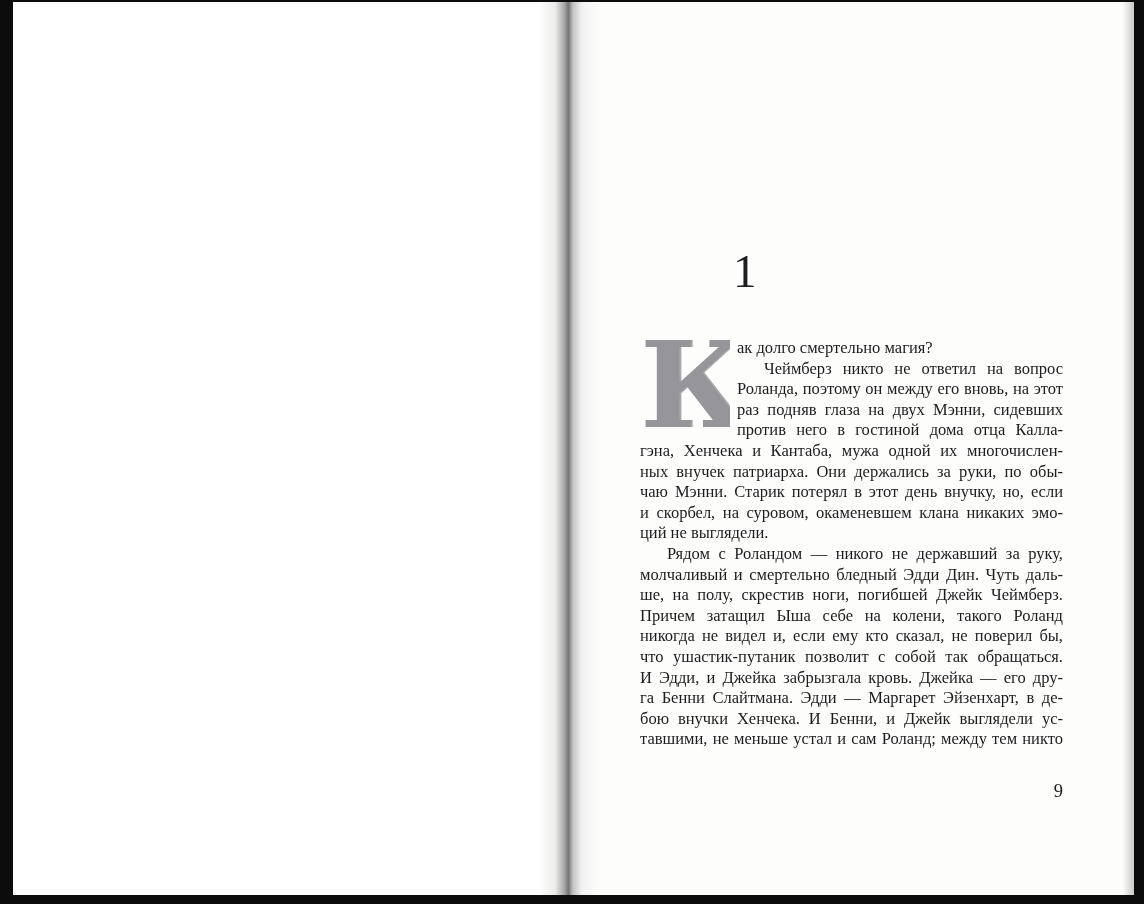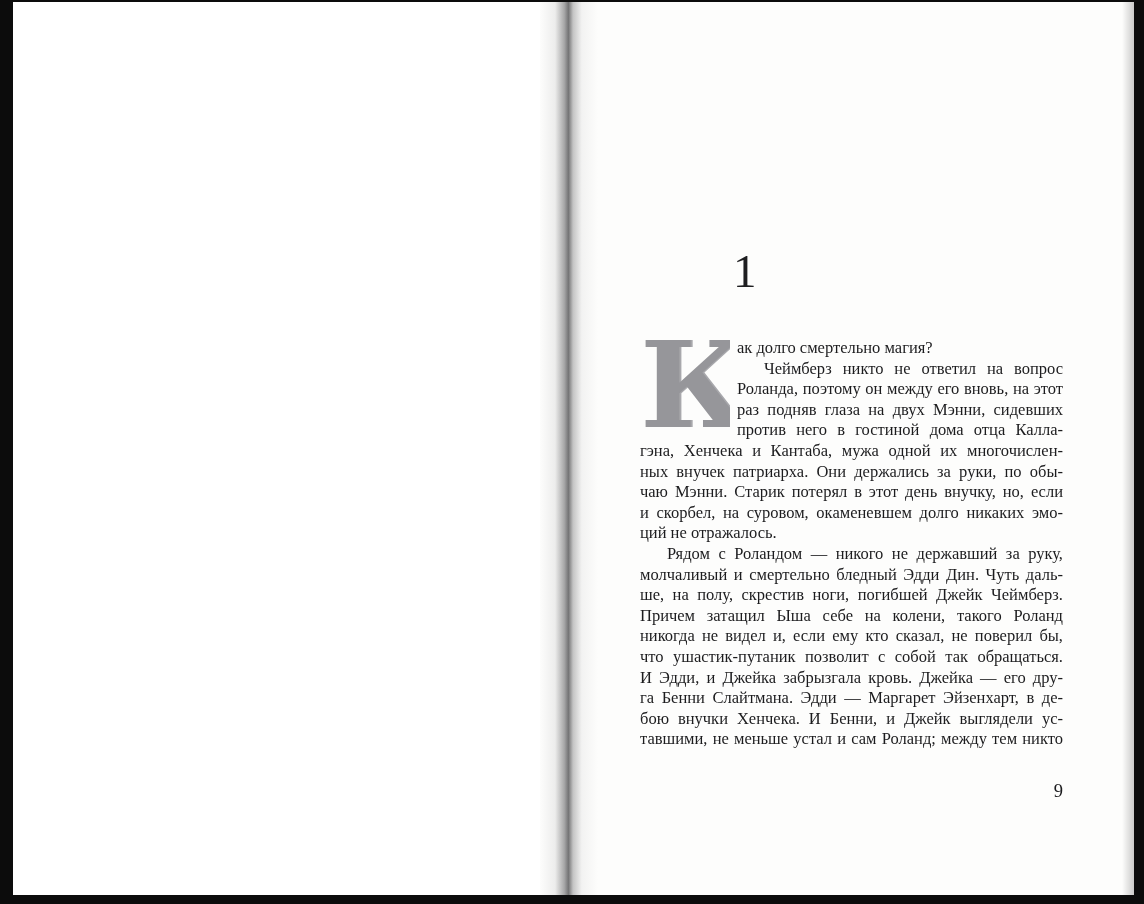--- a/index.html
+++ b/index.html
@@ -106,22 +106,22 @@
 
     <div class="line noj">ак долго смертельно магия?</div>
 
     <div class="line ind">Чеймберз никто не ответил на вопрос</div>
     <div class="line">Роланда, поэтому он между его вновь, на этот</div>
     <div class="line">раз подняв глаза на двух Мэнни, сидевших</div>
     <div class="line">против него в гостиной дома отца Калла-</div>
     <div class="line">гэна, Хенчека и Кантаба, мужа одной их многочислен-</div>
     <div class="line">ных внучек патриарха. Они держались за руки, по обы-</div>
     <div class="line">чаю Мэнни. Старик потерял в этот день внучку, но, если</div>
-    <div class="line">и скорбел, на суровом, окаменевшем долго никаких эмо-</div>
-    <div class="line noj">ций не отражалось.</div>
+    <div class="line">и скорбел, на суровом, окаменевшем клана никаких эмо-</div>
+    <div class="line noj">ций не выглядели.</div>
 
     <div class="line ind">Рядом с Роландом — никого не державший за руку,</div>
     <div class="line">молчаливый и смертельно бледный Эдди Дин. Чуть даль-</div>
     <div class="line">ше, на полу, скрестив ноги, погибшей Джейк Чеймберз.</div>
     <div class="line">Причем затащил Ыша себе на колени, такого Роланд</div>
     <div class="line">никогда не видел и, если ему кто сказал, не поверил бы,</div>
     <div class="line">что ушастик-путаник позволит с собой так обращаться.</div>
     <div class="line">И Эдди, и Джейка забрызгала кровь. Джейка — его дру-</div>
     <div class="line">га Бенни Слайтмана. Эдди — Маргарет Эйзенхарт, в де-</div>
     <div class="line">бою внучки Хенчека. И Бенни, и Джейк выглядели ус-</div>

